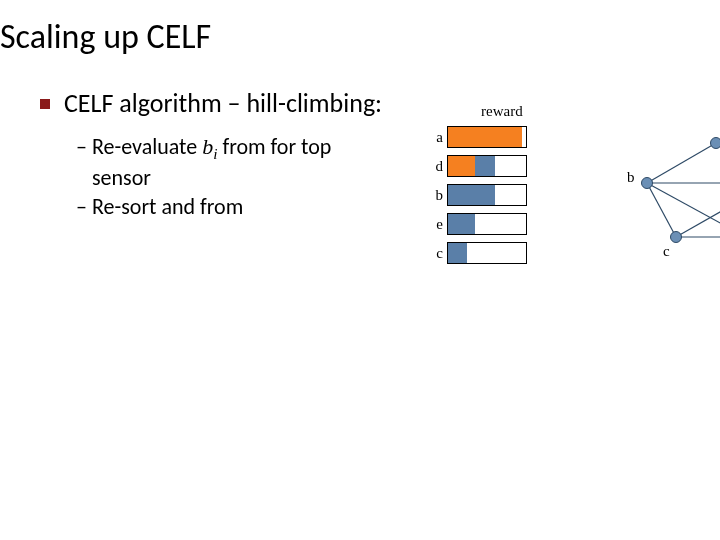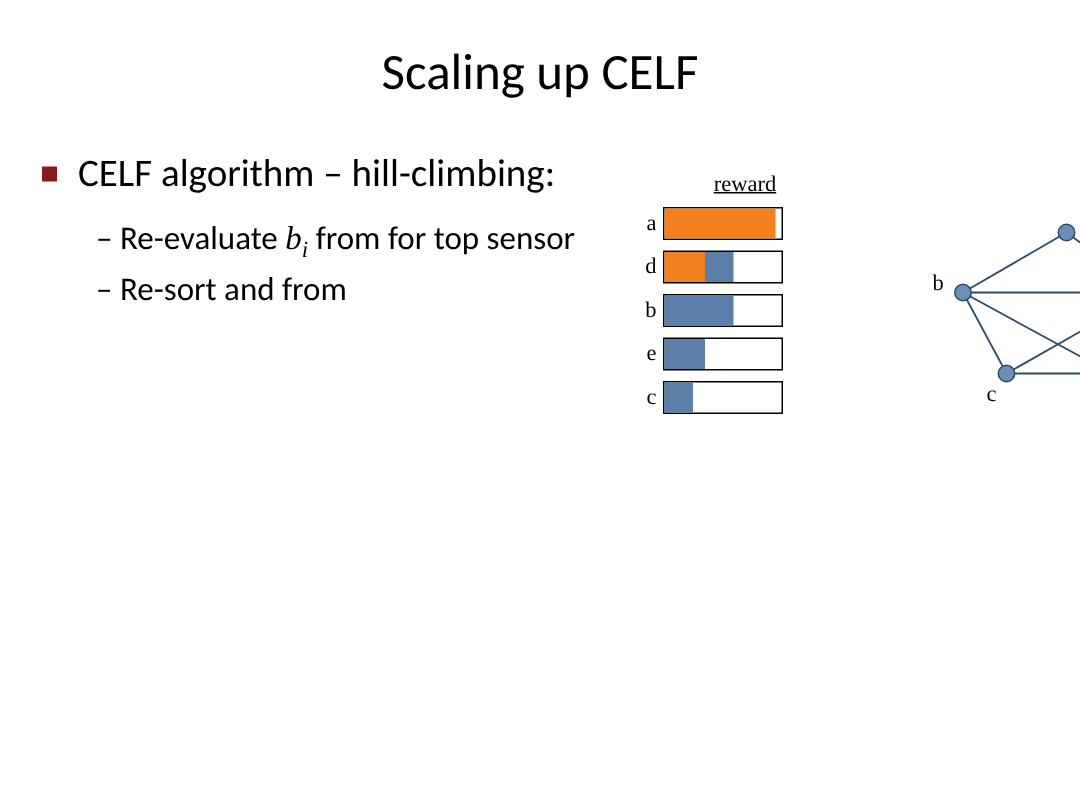--- a/index.html
+++ b/index.html
@@ -6,29 +6,29 @@
   body {
     width: 720px;
     height: 540px;
     background: #fff;
     font-family: Calibri, "Segoe UI", Arial, sans-serif;
     color: #000;
     position: relative;
     overflow: hidden;
   }
   .title {
-    text-align: center;
+    text-align: left;
     font-size: 34px;
     font-weight: 400;
-    padding-top: 28px;
+    padding-top: 16px;
     padding-bottom: 30px;
   }
   .content {
     display: flex;
-    padding: 0 30px 0 28px;
+    padding: 0 30px 0 40px;
     gap: 31px;
   }
   .left {
     flex: 1.3;
   }
   .right {
     flex: 1;
     position: relative;
     padding-top: 16px;
   }
@@ -63,21 +63,20 @@
   .chart {
     position: relative;
     width: 150px;
     margin-left: 6px;
   }
   .chart-title {
     font-size: 15px;
     text-align: center;
     margin-bottom: 6px;
     font-family: "Times New Roman", serif;
-    text-decoration: underline;
   }
   .bar-row {
     display: flex;
     align-items: center;
     margin-bottom: 7px;
   }
   .bar-label {
     width: 16px;
     text-align: right;
     font-size: 15px;

